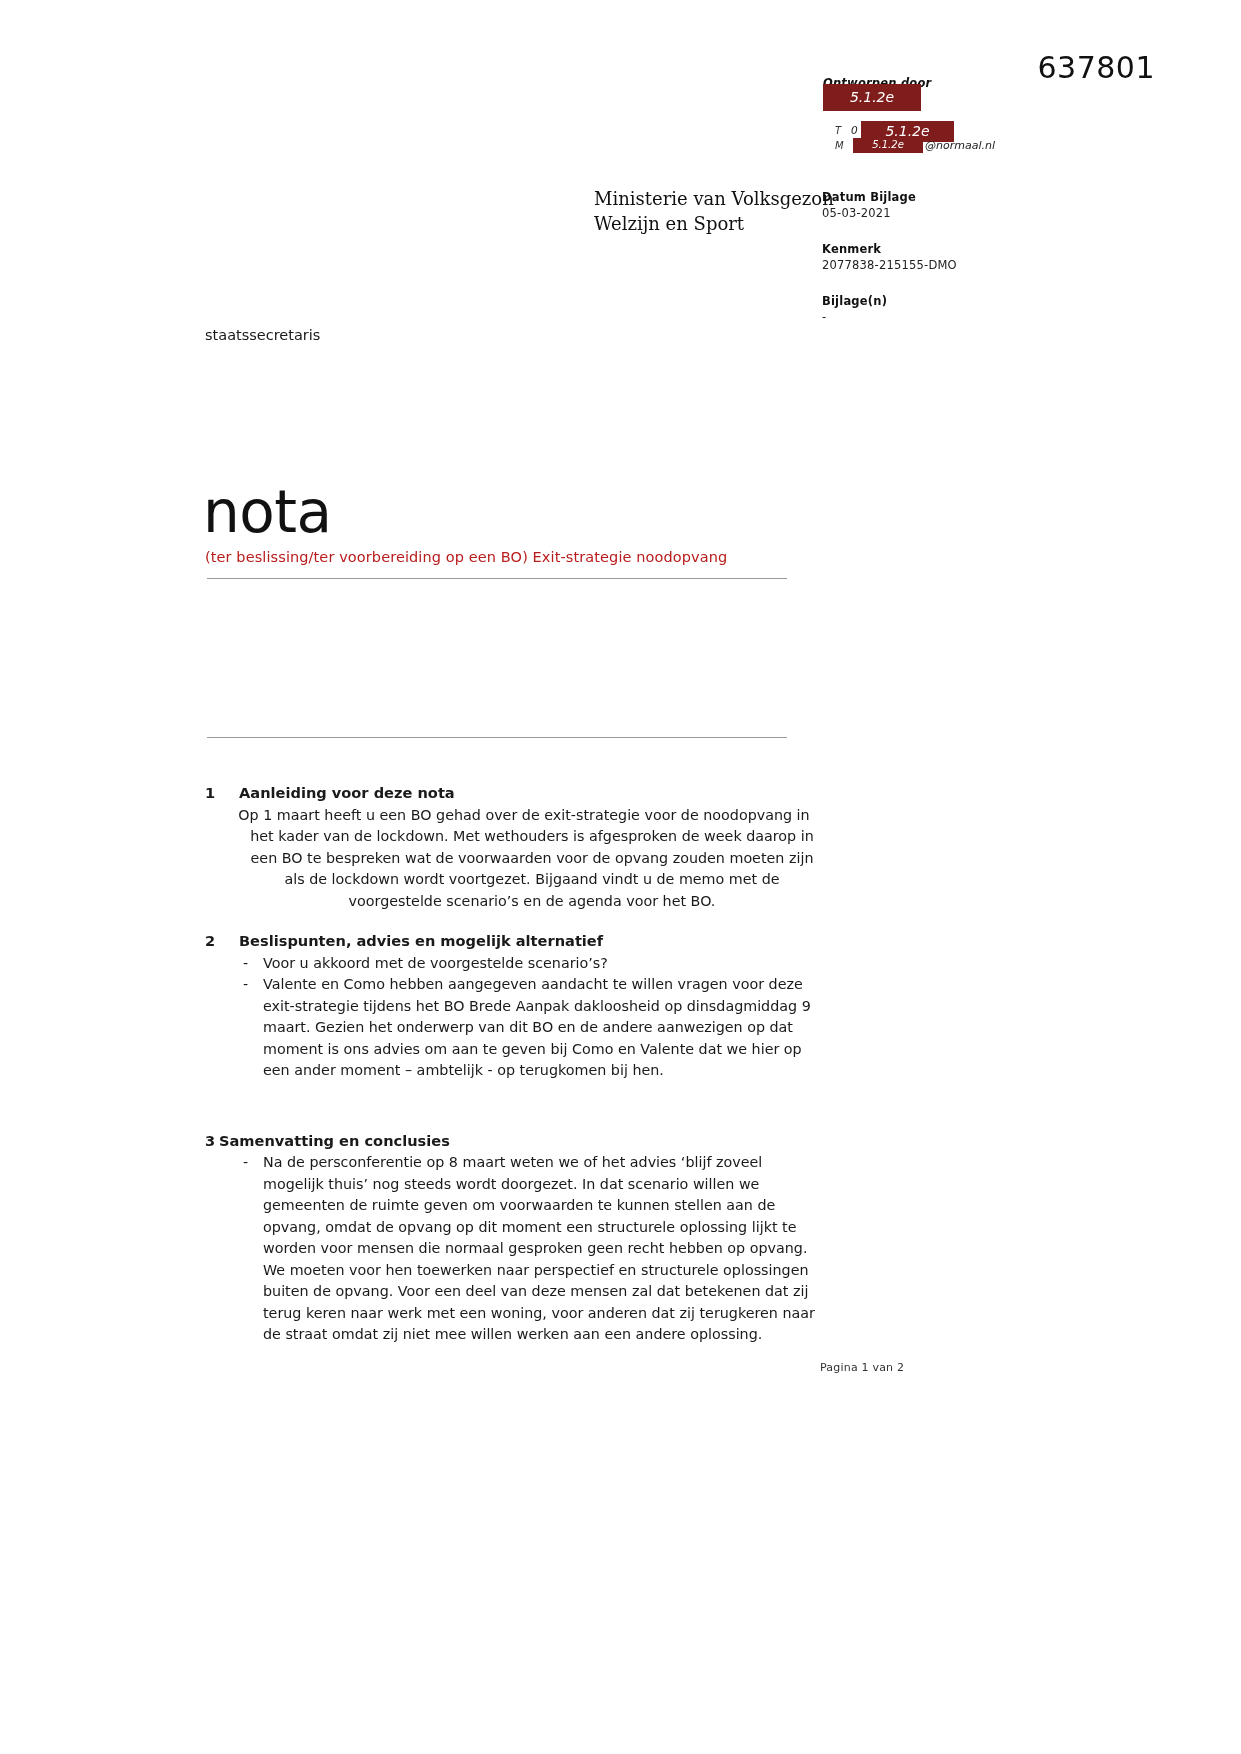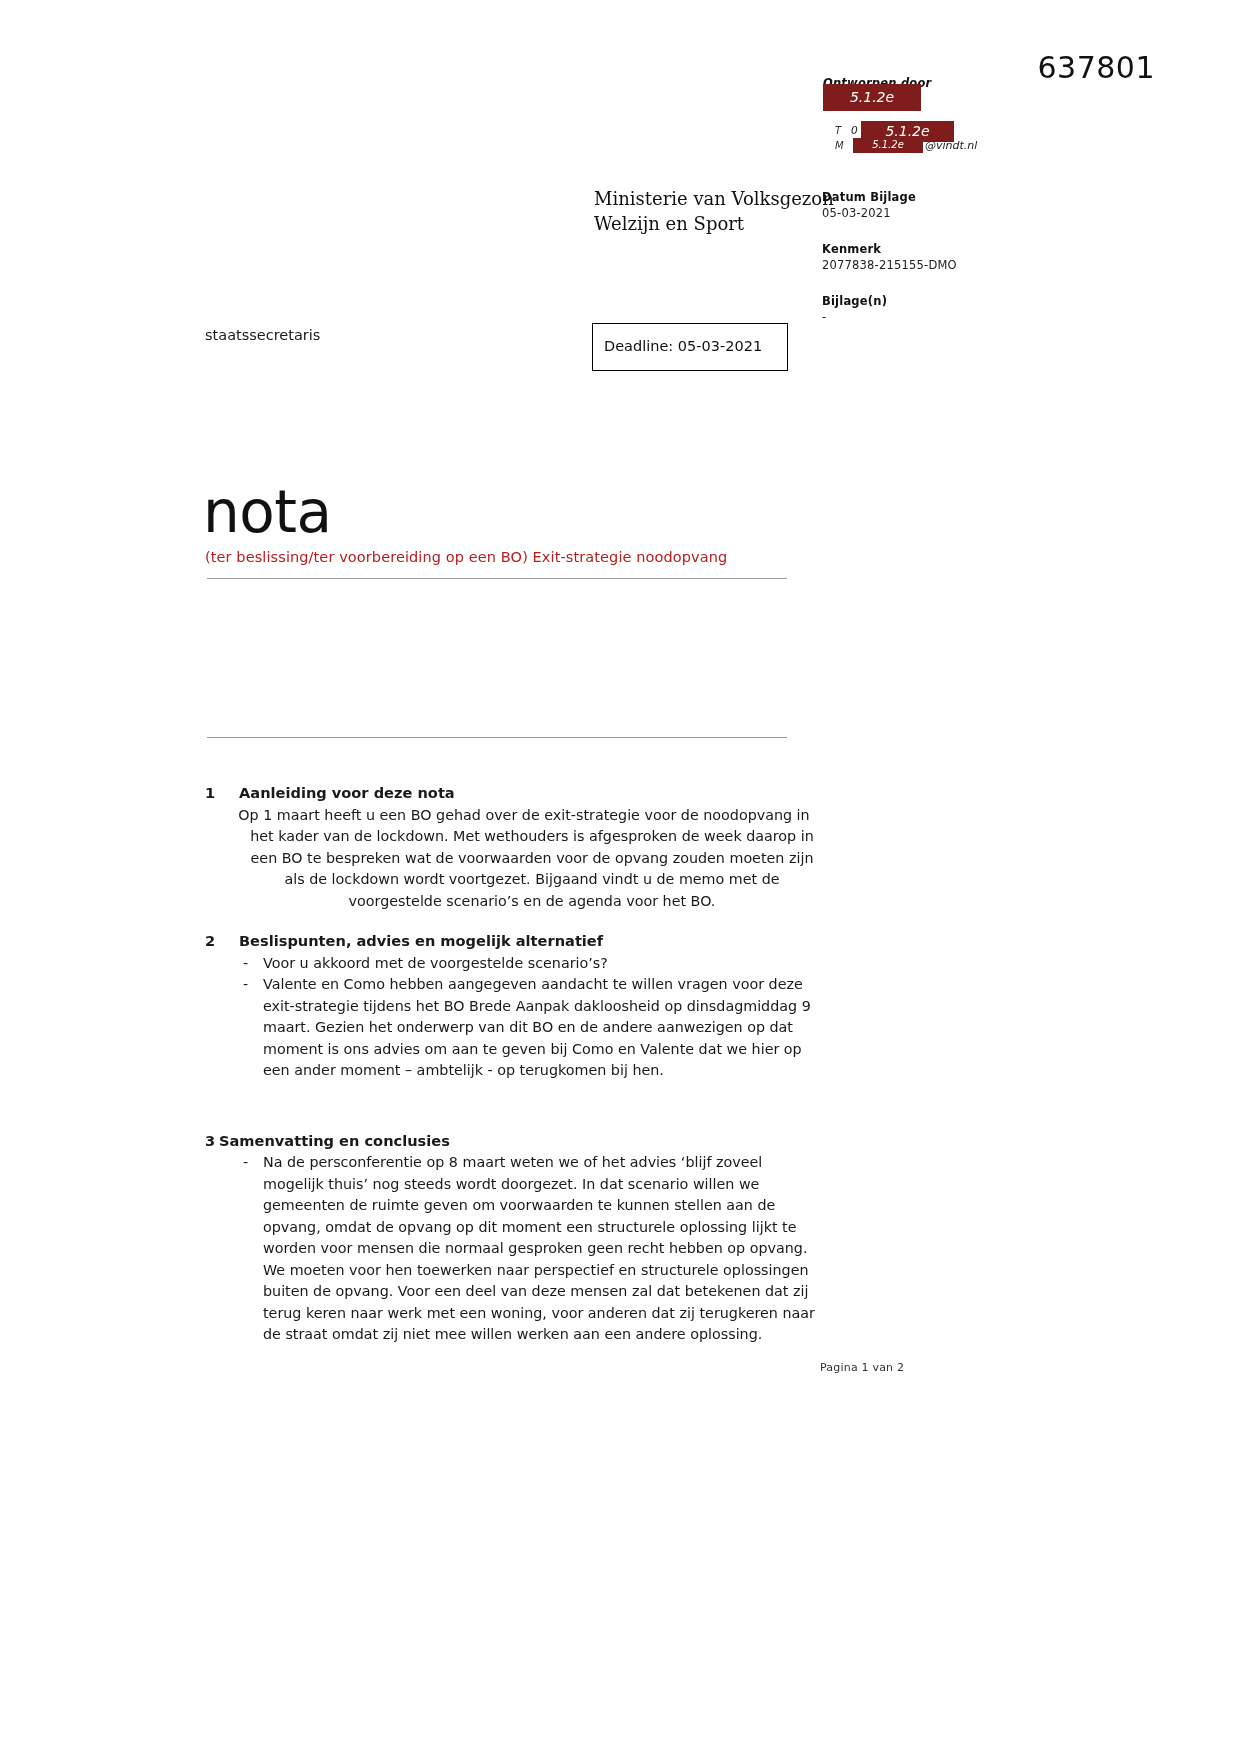--- a/index.html
+++ b/index.html
@@ -265,21 +265,21 @@
     <div class="designed-label">Ontworpen door</div>
     <div class="redact redact-name">5.1.2e</div>
     <div class="contact-rows">
       <div class="contact-row">
         <span class="contact-key">T</span><span>0</span>
         <span class="redact redact-phone">5.1.2e</span>
       </div>
       <div class="contact-row">
         <span class="contact-key">M</span>
         <span class="redact redact-mail">5.1.2e</span>
-        <span class="mail-domain">@vindt.nl</span>
+        <span class="mail-domain">@normaal.nl</span>
       </div>
     </div>
   </div>
 
   <div class="ministry">
     <div>Ministerie van Volksgezondheid,</div>
     <div>Welzijn en Sport</div>
   </div>
 
   <div class="meta">
@@ -291,23 +291,20 @@
       <div class="meta-label">Kenmerk</div>
       <div class="meta-value">2077838-215155-DMO</div>
     </div>
     <div class="meta-group">
       <div class="meta-label">Bijlage(n)</div>
       <div class="meta-value">-</div>
     </div>
   </div>
 
   <div class="addressee">staatssecretaris</div>
-  <div class="deadline-box">
-    <div class="deadline-text">Deadline: 05-03-2021</div>
-  </div>
 
   <div class="nota-title">nota</div>
   <div class="nota-subtitle">(ter beslissing/ter voorbereiding op een BO) Exit-strategie noodopvang</div>
   <div class="rule rule-1"></div>
   <div class="rule rule-2"></div>
 
   <div class="body">
 
     <div class="section">
       <div class="section-head">

